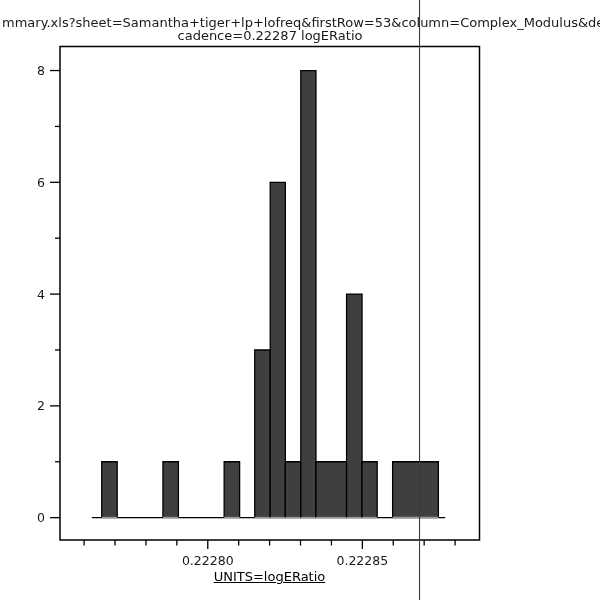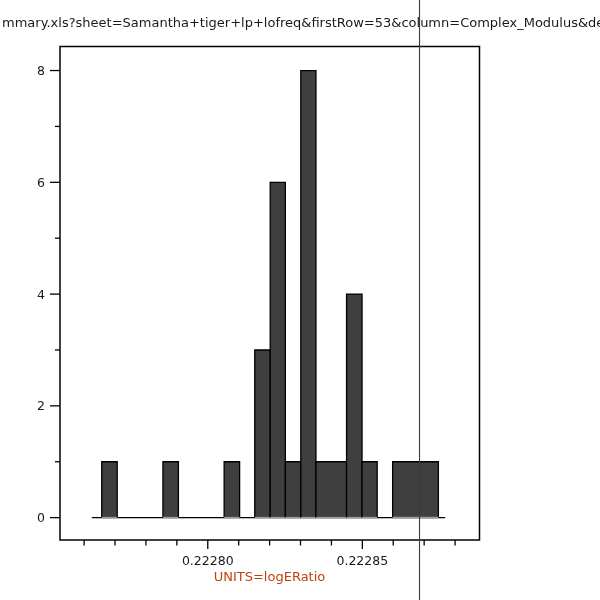--- a/index.html
+++ b/index.html
@@ -12,28 +12,29 @@
     position:absolute;left:2px;top:16px;font-size:13px;line-height:13px;
     white-space:nowrap;color:#1a1a1a;
   }
   .title2{
     position:absolute;left:60px;top:29px;width:420px;text-align:center;
     font-size:13px;line-height:13px;color:#1a1a1a;white-space:nowrap;
   }
   #chart-svg{position:absolute;left:0;top:0;}
   .xlabel{
     position:absolute;left:60px;top:570px;width:419px;text-align:center;
-    font-size:13px;line-height:13px;color:#c2410c;
+    font-size:13px;line-height:13px;color:#000000;text-decoration:underline;
   }
 </style>
 </head>
 <body>
 
 <div class="page">
   <div class="title1">mmary.xls?sheet=Samantha+tiger+lp+lofreq&amp;firstRow=53&amp;column=Complex_Modulus&amp;depende</div>
+  <div class="title2">cadence=0.22287 logERatio</div>
   <svg id="chart-svg" width="600" height="600" viewBox="0 0 600 600">
       <line x1="91.84119380984919" y1="517.6443941109853" x2="445.18570375833036" y2="517.6443941109853" stroke="#000000" stroke-width="1.3"></line>
       <path d="M 101.73360353721678 517.6443941109853 L 101.73360353721678 461.7553793884485 L 117.19049373611605 461.7553793884485 L 117.19049373611605 517.6443941109853" fill="#3f3f3f" stroke="#000000" stroke-width="1.3"></path>
       <line x1="101.73360353721678" y1="517.6443941109853" x2="117.19049373611605" y2="517.6443941109853" stroke="#999999" stroke-width="1.6"></line>
       <path d="M 162.9428887250947 517.6443941109853 L 162.9428887250947 461.7553793884485 L 178.39977892407978 461.7553793884485 L 178.39977892407978 517.6443941109853" fill="#3f3f3f" stroke="#000000" stroke-width="1.3"></path>
       <line x1="162.9428887250947" y1="517.6443941109853" x2="178.39977892407978" y2="517.6443941109853" stroke="#999999" stroke-width="1.6"></line>
       <path d="M 224.1521739130584 517.6443941109853 L 224.1521739130584 461.7553793884485 L 239.60906411195768 461.7553793884485 L 239.60906411195768 517.6443941109853" fill="#3f3f3f" stroke="#000000" stroke-width="1.3"></path>
       <line x1="224.1521739130584" y1="517.6443941109853" x2="239.60906411195768" y2="517.6443941109853" stroke="#999999" stroke-width="1.6"></line>
       <path d="M 254.75681650695444 517.6443941109853 L 254.75681650695444 349.97734994337486 L 270.2137067059395 349.97734994337486 L 270.2137067059395 517.6443941109853" fill="#3f3f3f" stroke="#000000" stroke-width="1.3"></path>
       <line x1="254.75681650695444" y1="517.6443941109853" x2="270.2137067059395" y2="517.6443941109853" stroke="#999999" stroke-width="1.6"></line>

